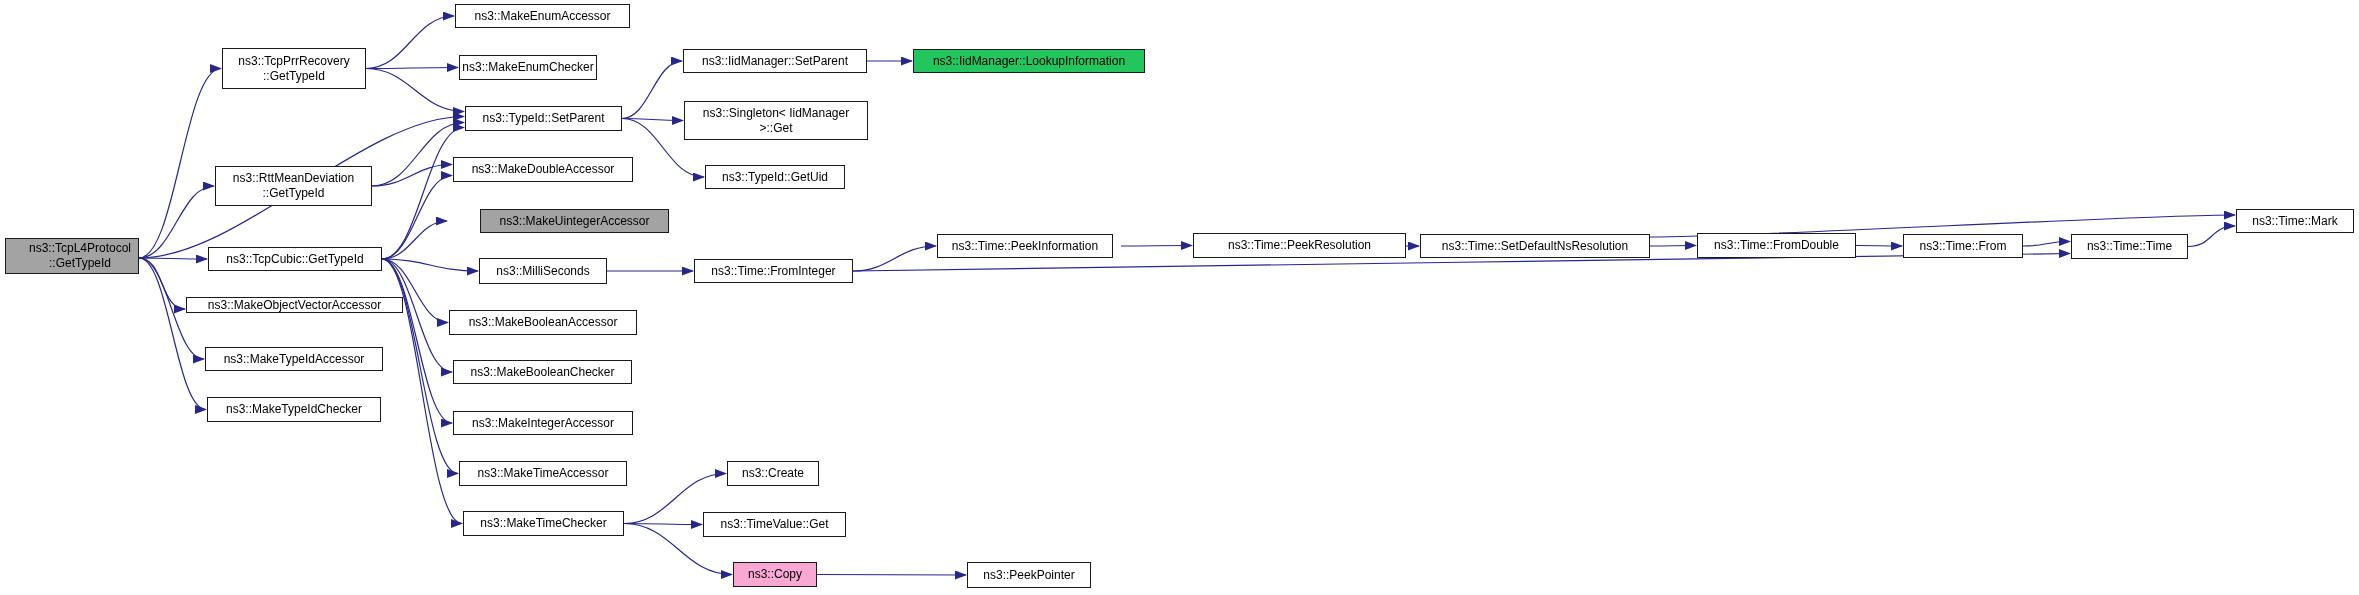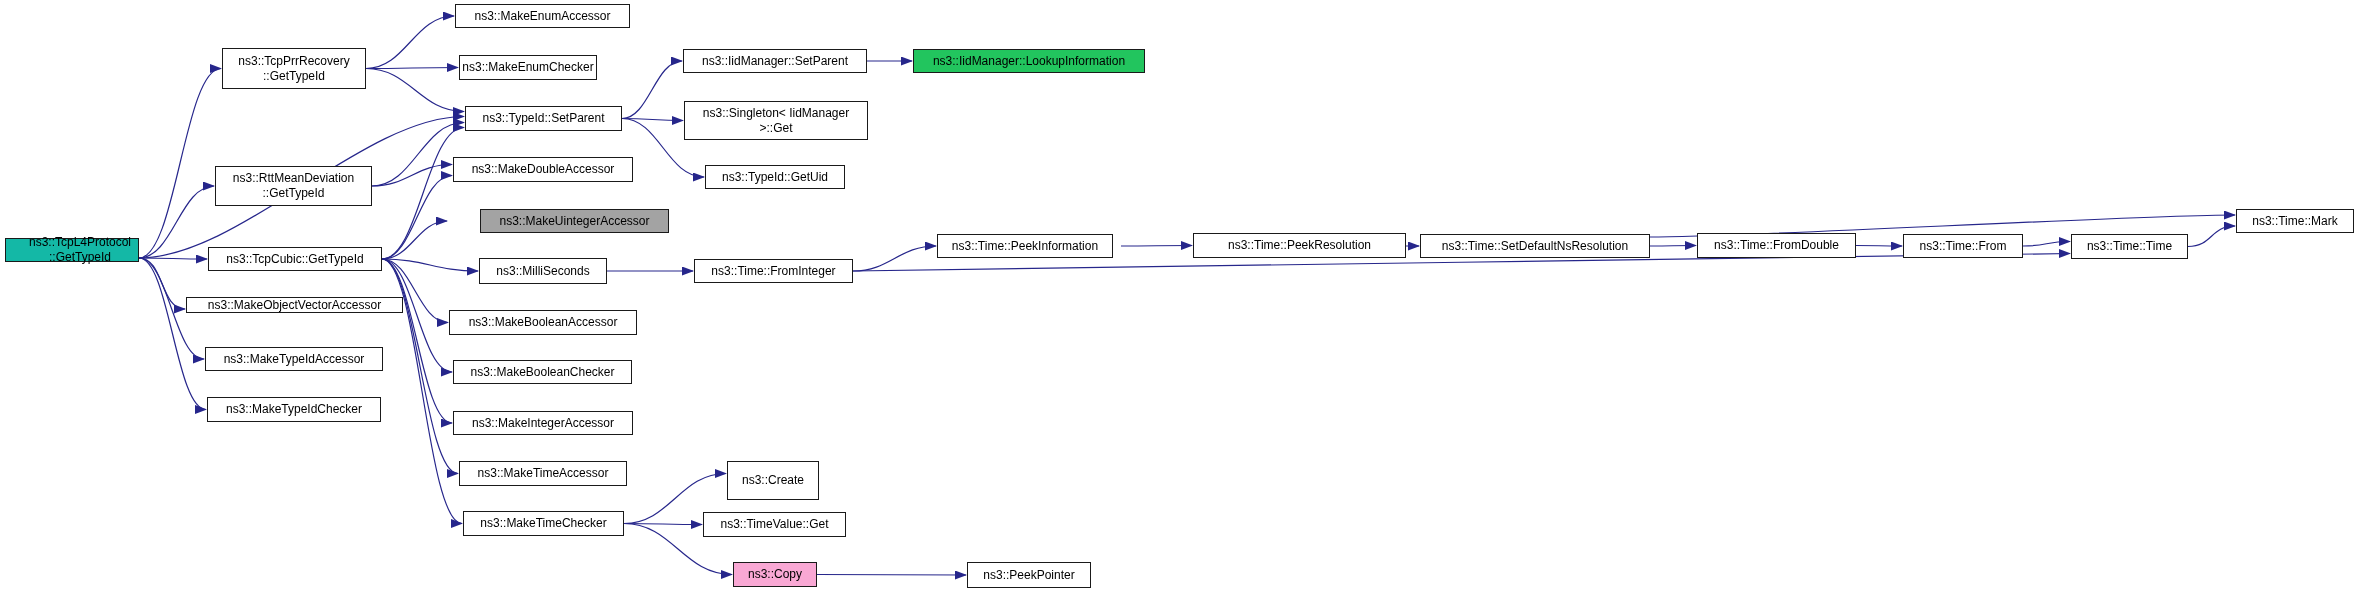--- a/index.html
+++ b/index.html
@@ -84,21 +84,21 @@
         <path d="M1856,245.5 C1881,245.5 1877,246 1902,246" fill="none" stroke="#26268b" stroke-width="1.2" marker-end="url(#arrow)"></path>
         <path d="M2023,246 C2048,246 2045,241.5 2070,241.5" fill="none" stroke="#26268b" stroke-width="1.2" marker-end="url(#arrow)"></path>
         <path d="M2188,246.5 C2213,246.5 2210,226 2235,226" fill="none" stroke="#26268b" stroke-width="1.2" marker-end="url(#arrow)"></path>
         <path d="M624,523.5 C669.9,523.5 680.1,473.5 726,473.5" fill="none" stroke="#26268b" stroke-width="1.2" marker-end="url(#arrow)"></path>
         <path d="M624,523.5 C659.1,523.5 666.9,524.5 702,524.5" fill="none" stroke="#26268b" stroke-width="1.2" marker-end="url(#arrow)"></path>
         <path d="M624,523.5 C672.6,523.5 683.4,574.5 732,574.5" fill="none" stroke="#26268b" stroke-width="1.2" marker-end="url(#arrow)"></path>
         <path d="M817,574.5 C884.05,574.5 898.95,575 966,575" fill="none" stroke="#26268b" stroke-width="1.2" marker-end="url(#arrow)"></path>
       </g>
   </svg>
   <div id="nodes">
-      <div class="node root" style="left: 5px; top: 238px; width: 134px; height: 24px; background: #14b8a6; border-color: rgb(26, 26, 26); padding-left: 16px;"><span>ns3::TcpL4Protocol
+      <div class="node root" style="left: 5px; top: 238px; width: 134px; height: 36px; background: #a3a3a3; border-color: rgb(26, 26, 26); padding-left: 16px;"><span>ns3::TcpL4Protocol
 ::GetTypeId</span></div>
       <div class="node" style="left: 222px; top: 48px; width: 144px; height: 41px; background: rgb(255, 255, 255); border-color: rgb(26, 26, 26);"><span>ns3::TcpPrrRecovery
 ::GetTypeId</span></div>
       <div class="node" style="left: 215px; top: 166px; width: 157px; height: 40px; background: rgb(255, 255, 255); border-color: rgb(26, 26, 26);"><span>ns3::RttMeanDeviation
 ::GetTypeId</span></div>
       <div class="node" style="left: 208px; top: 247px; width: 174px; height: 24px; background: rgb(255, 255, 255); border-color: rgb(26, 26, 26);"><span>ns3::TcpCubic::GetTypeId</span></div>
       <div class="node" style="left: 186px; top: 297px; width: 217px; height: 16px; background: rgb(255, 255, 255); border-color: rgb(26, 26, 26);"><span>ns3::MakeObjectVectorAccessor</span></div>
       <div class="node" style="left: 205px; top: 347px; width: 178px; height: 24px; background: rgb(255, 255, 255); border-color: rgb(26, 26, 26);"><span>ns3::MakeTypeIdAccessor</span></div>
       <div class="node" style="left: 207px; top: 397px; width: 174px; height: 25px; background: rgb(255, 255, 255); border-color: rgb(26, 26, 26);"><span>ns3::MakeTypeIdChecker</span></div>
       <div class="node" style="left: 455px; top: 4px; width: 175px; height: 24px; background: rgb(255, 255, 255); border-color: rgb(26, 26, 26);"><span>ns3::MakeEnumAccessor</span></div>
@@ -111,21 +111,21 @@
       <div class="node" style="left: 705px; top: 165px; width: 140px; height: 24px; background: rgb(255, 255, 255); border-color: rgb(26, 26, 26);"><span>ns3::TypeId::GetUid</span></div>
       <div class="node" style="left: 453px; top: 157px; width: 180px; height: 25px; background: rgb(255, 255, 255); border-color: rgb(26, 26, 26);"><span>ns3::MakeDoubleAccessor</span></div>
       <div class="node" style="left: 448px; top: 209px; width: 189px; height: 24px; background: #a3a3a3; border-color: rgb(26, 26, 26); margin-left: 32px;"><span>ns3::MakeUintegerAccessor</span></div>
       <div class="node" style="left: 479px; top: 258px; width: 128px; height: 26px; background: rgb(255, 255, 255); border-color: rgb(26, 26, 26);"><span>ns3::MilliSeconds</span></div>
       <div class="node" style="left: 694px; top: 259px; width: 159px; height: 24px; background: rgb(255, 255, 255); border-color: rgb(26, 26, 26);"><span>ns3::Time::FromInteger</span></div>
       <div class="node" style="left: 449px; top: 310px; width: 188px; height: 25px; background: rgb(255, 255, 255); border-color: rgb(26, 26, 26);"><span>ns3::MakeBooleanAccessor</span></div>
       <div class="node" style="left: 453px; top: 360px; width: 179px; height: 24px; background: rgb(255, 255, 255); border-color: rgb(26, 26, 26);"><span>ns3::MakeBooleanChecker</span></div>
       <div class="node" style="left: 453px; top: 411px; width: 180px; height: 24px; background: rgb(255, 255, 255); border-color: rgb(26, 26, 26);"><span>ns3::MakeIntegerAccessor</span></div>
       <div class="node" style="left: 459px; top: 461px; width: 168px; height: 25px; background: rgb(255, 255, 255); border-color: rgb(26, 26, 26);"><span>ns3::MakeTimeAccessor</span></div>
       <div class="node" style="left: 463px; top: 511px; width: 161px; height: 25px; background: rgb(255, 255, 255); border-color: rgb(26, 26, 26);"><span>ns3::MakeTimeChecker</span></div>
-      <div class="node" style="left: 727px; top: 461px; width: 92px; height: 39px; background: rgb(255, 255, 255); border-color: rgb(26, 26, 26);"><span>ns3::Create</span></div>
+      <div class="node" style="left: 727px; top: 461px; width: 92px; height: 25px; background: rgb(255, 255, 255); border-color: rgb(26, 26, 26);"><span>ns3::Create</span></div>
       <div class="node" style="left: 703px; top: 512px; width: 143px; height: 25px; background: rgb(255, 255, 255); border-color: rgb(26, 26, 26);"><span>ns3::TimeValue::Get</span></div>
       <div class="node" style="left: 733px; top: 562px; width: 84px; height: 25px; background: #f9a8d4; border-color: rgb(26, 26, 26);"><span>ns3::Copy</span></div>
       <div class="node" style="left: 967px; top: 562px; width: 124px; height: 26px; background: rgb(255, 255, 255); border-color: rgb(26, 26, 26);"><span>ns3::PeekPointer</span></div>
       <div class="node" style="left: 937px; top: 234px; width: 176px; height: 24px; background: rgb(255, 255, 255); border-color: rgb(26, 26, 26);"><span>ns3::Time::PeekInformation</span></div>
       <div class="node" style="left: 1193px; top: 233px; width: 213px; height: 25px; background: rgb(255, 255, 255); border-color: rgb(26, 26, 26);"><span>ns3::Time::PeekResolution</span></div>
       <div class="node" style="left: 1420px; top: 234px; width: 230px; height: 24px; background: rgb(255, 255, 255); border-color: rgb(26, 26, 26);"><span>ns3::Time::SetDefaultNsResolution</span></div>
       <div class="node" style="left: 1697px; top: 233px; width: 159px; height: 25px; background: rgb(255, 255, 255); border-color: rgb(26, 26, 26);"><span>ns3::Time::FromDouble</span></div>
       <div class="node" style="left: 1903px; top: 234px; width: 120px; height: 24px; background: rgb(255, 255, 255); border-color: rgb(26, 26, 26);"><span>ns3::Time::From</span></div>
       <div class="node" style="left: 2071px; top: 234px; width: 117px; height: 25px; background: rgb(255, 255, 255); border-color: rgb(26, 26, 26);"><span>ns3::Time::Time</span></div>
       <div class="node" style="left: 2236px; top: 209px; width: 118px; height: 24px; background: rgb(255, 255, 255); border-color: rgb(26, 26, 26);"><span>ns3::Time::Mark</span></div>

